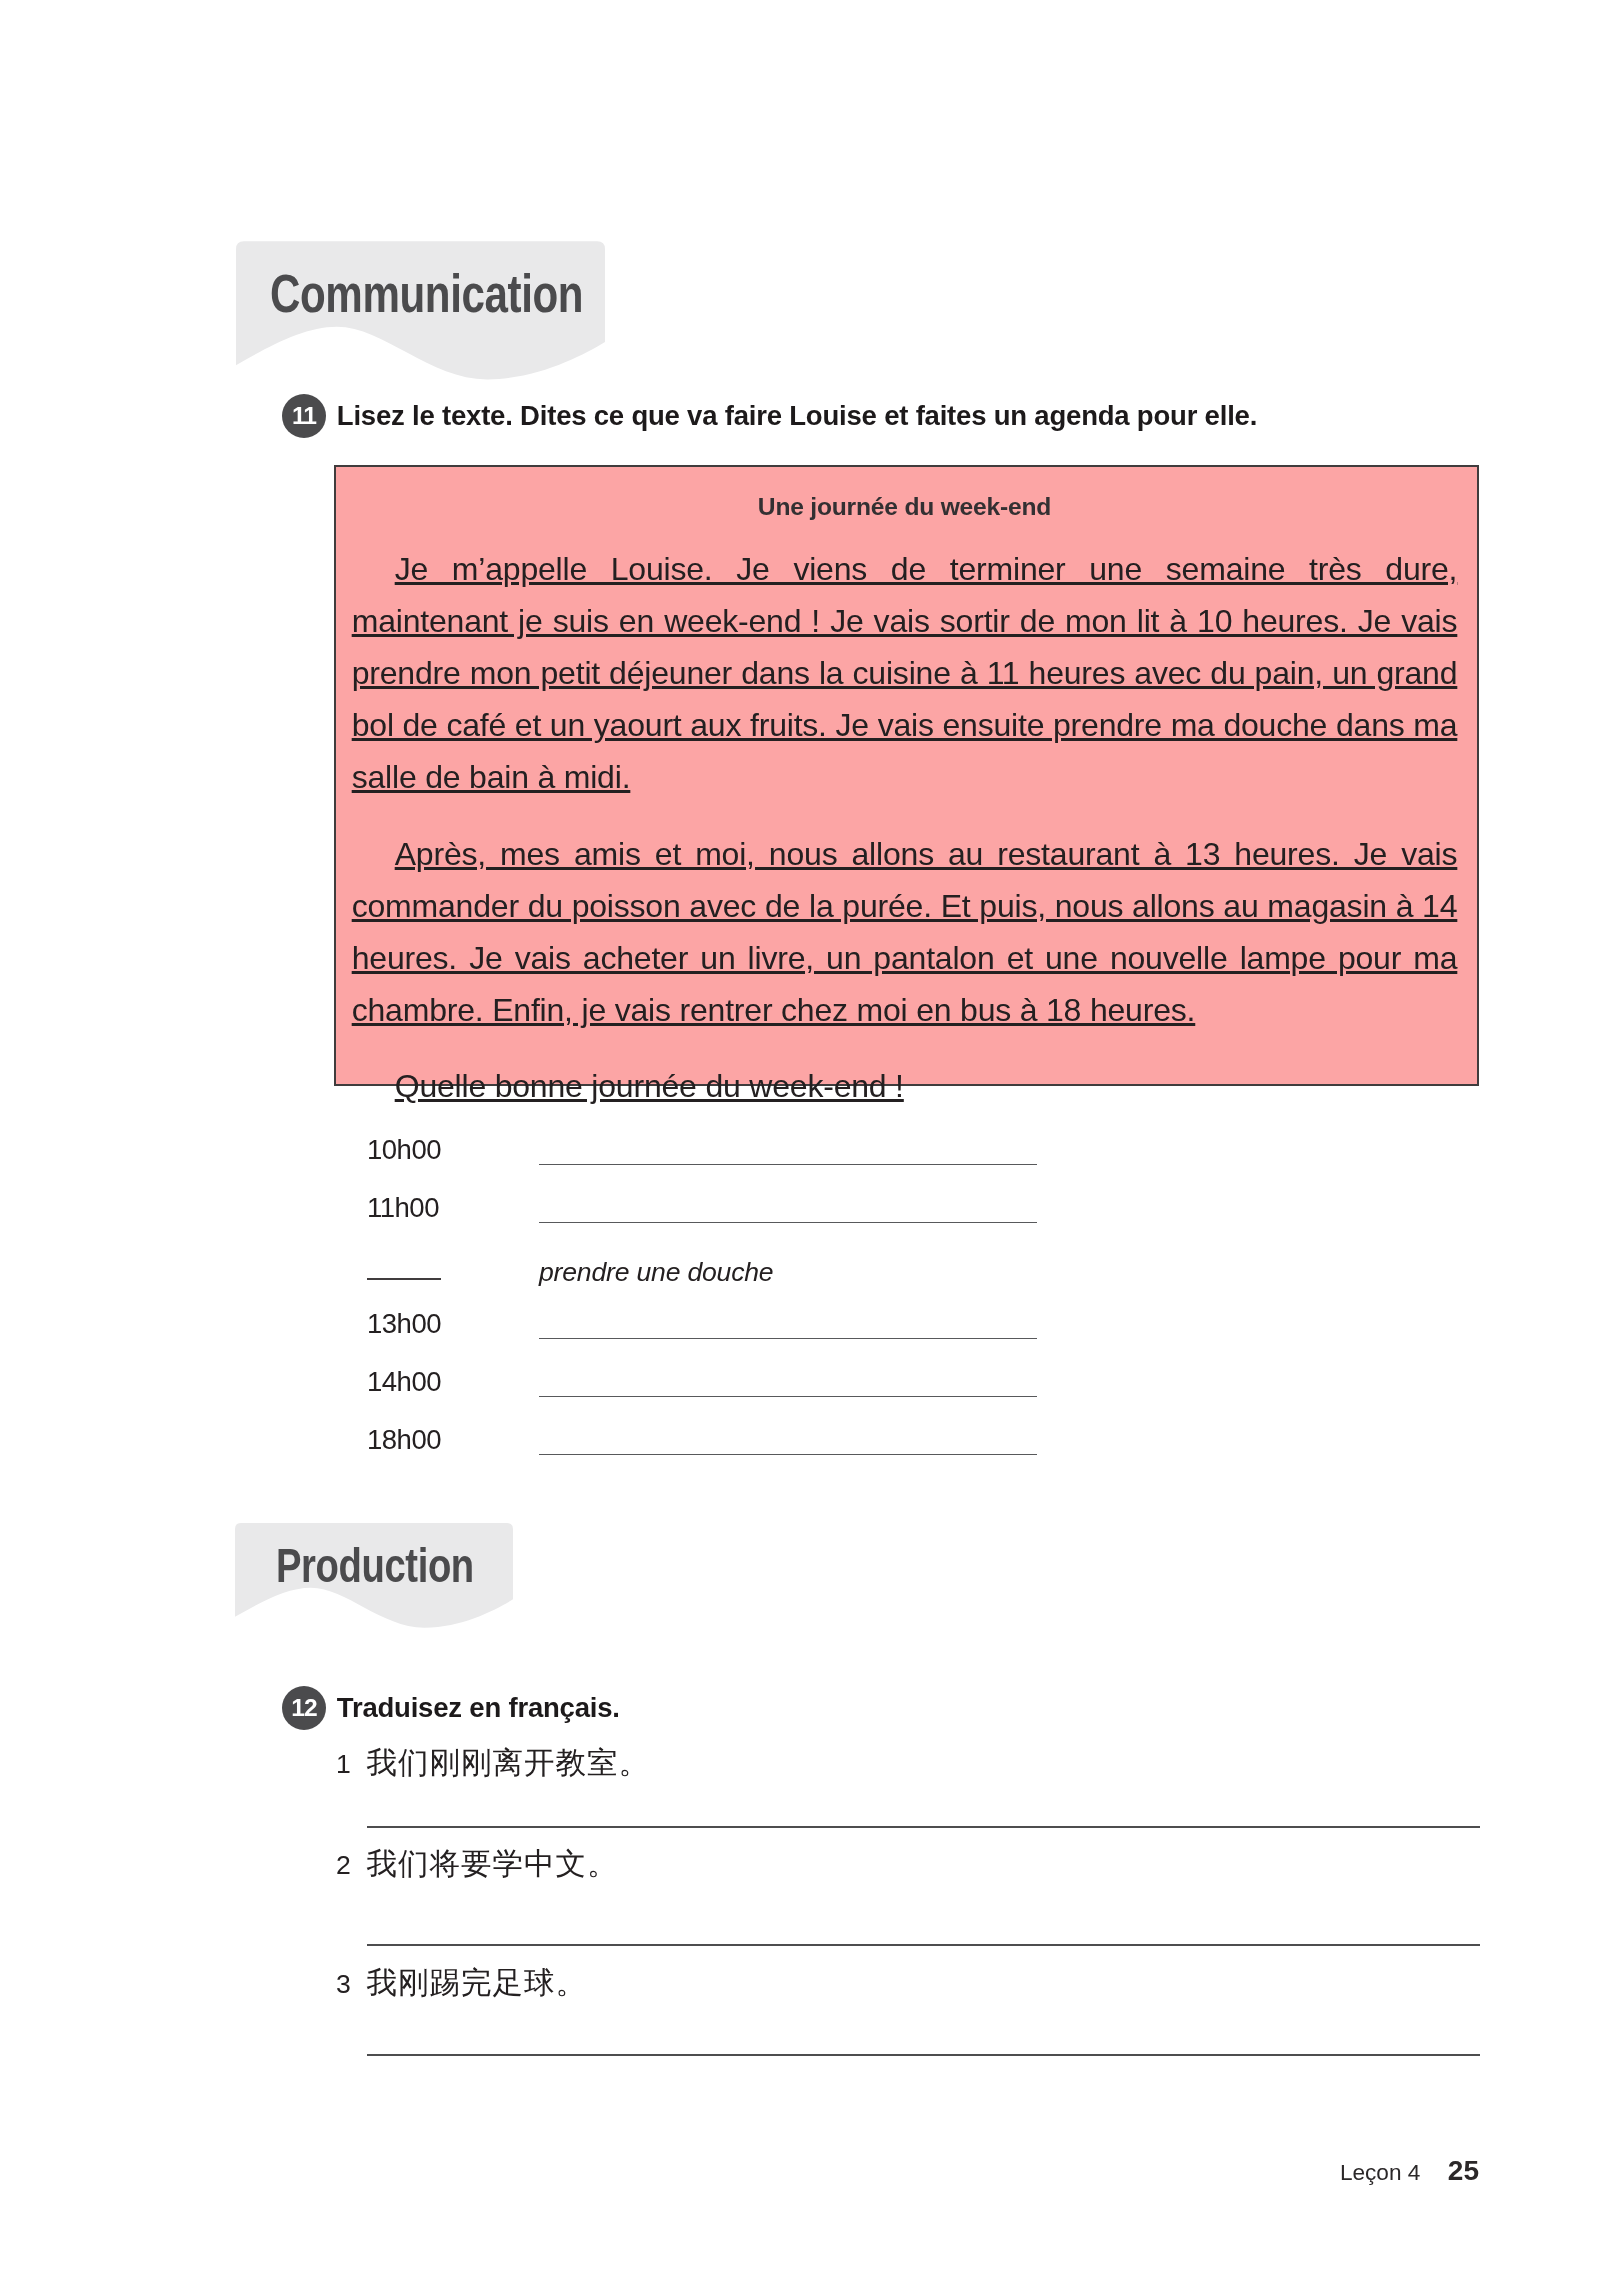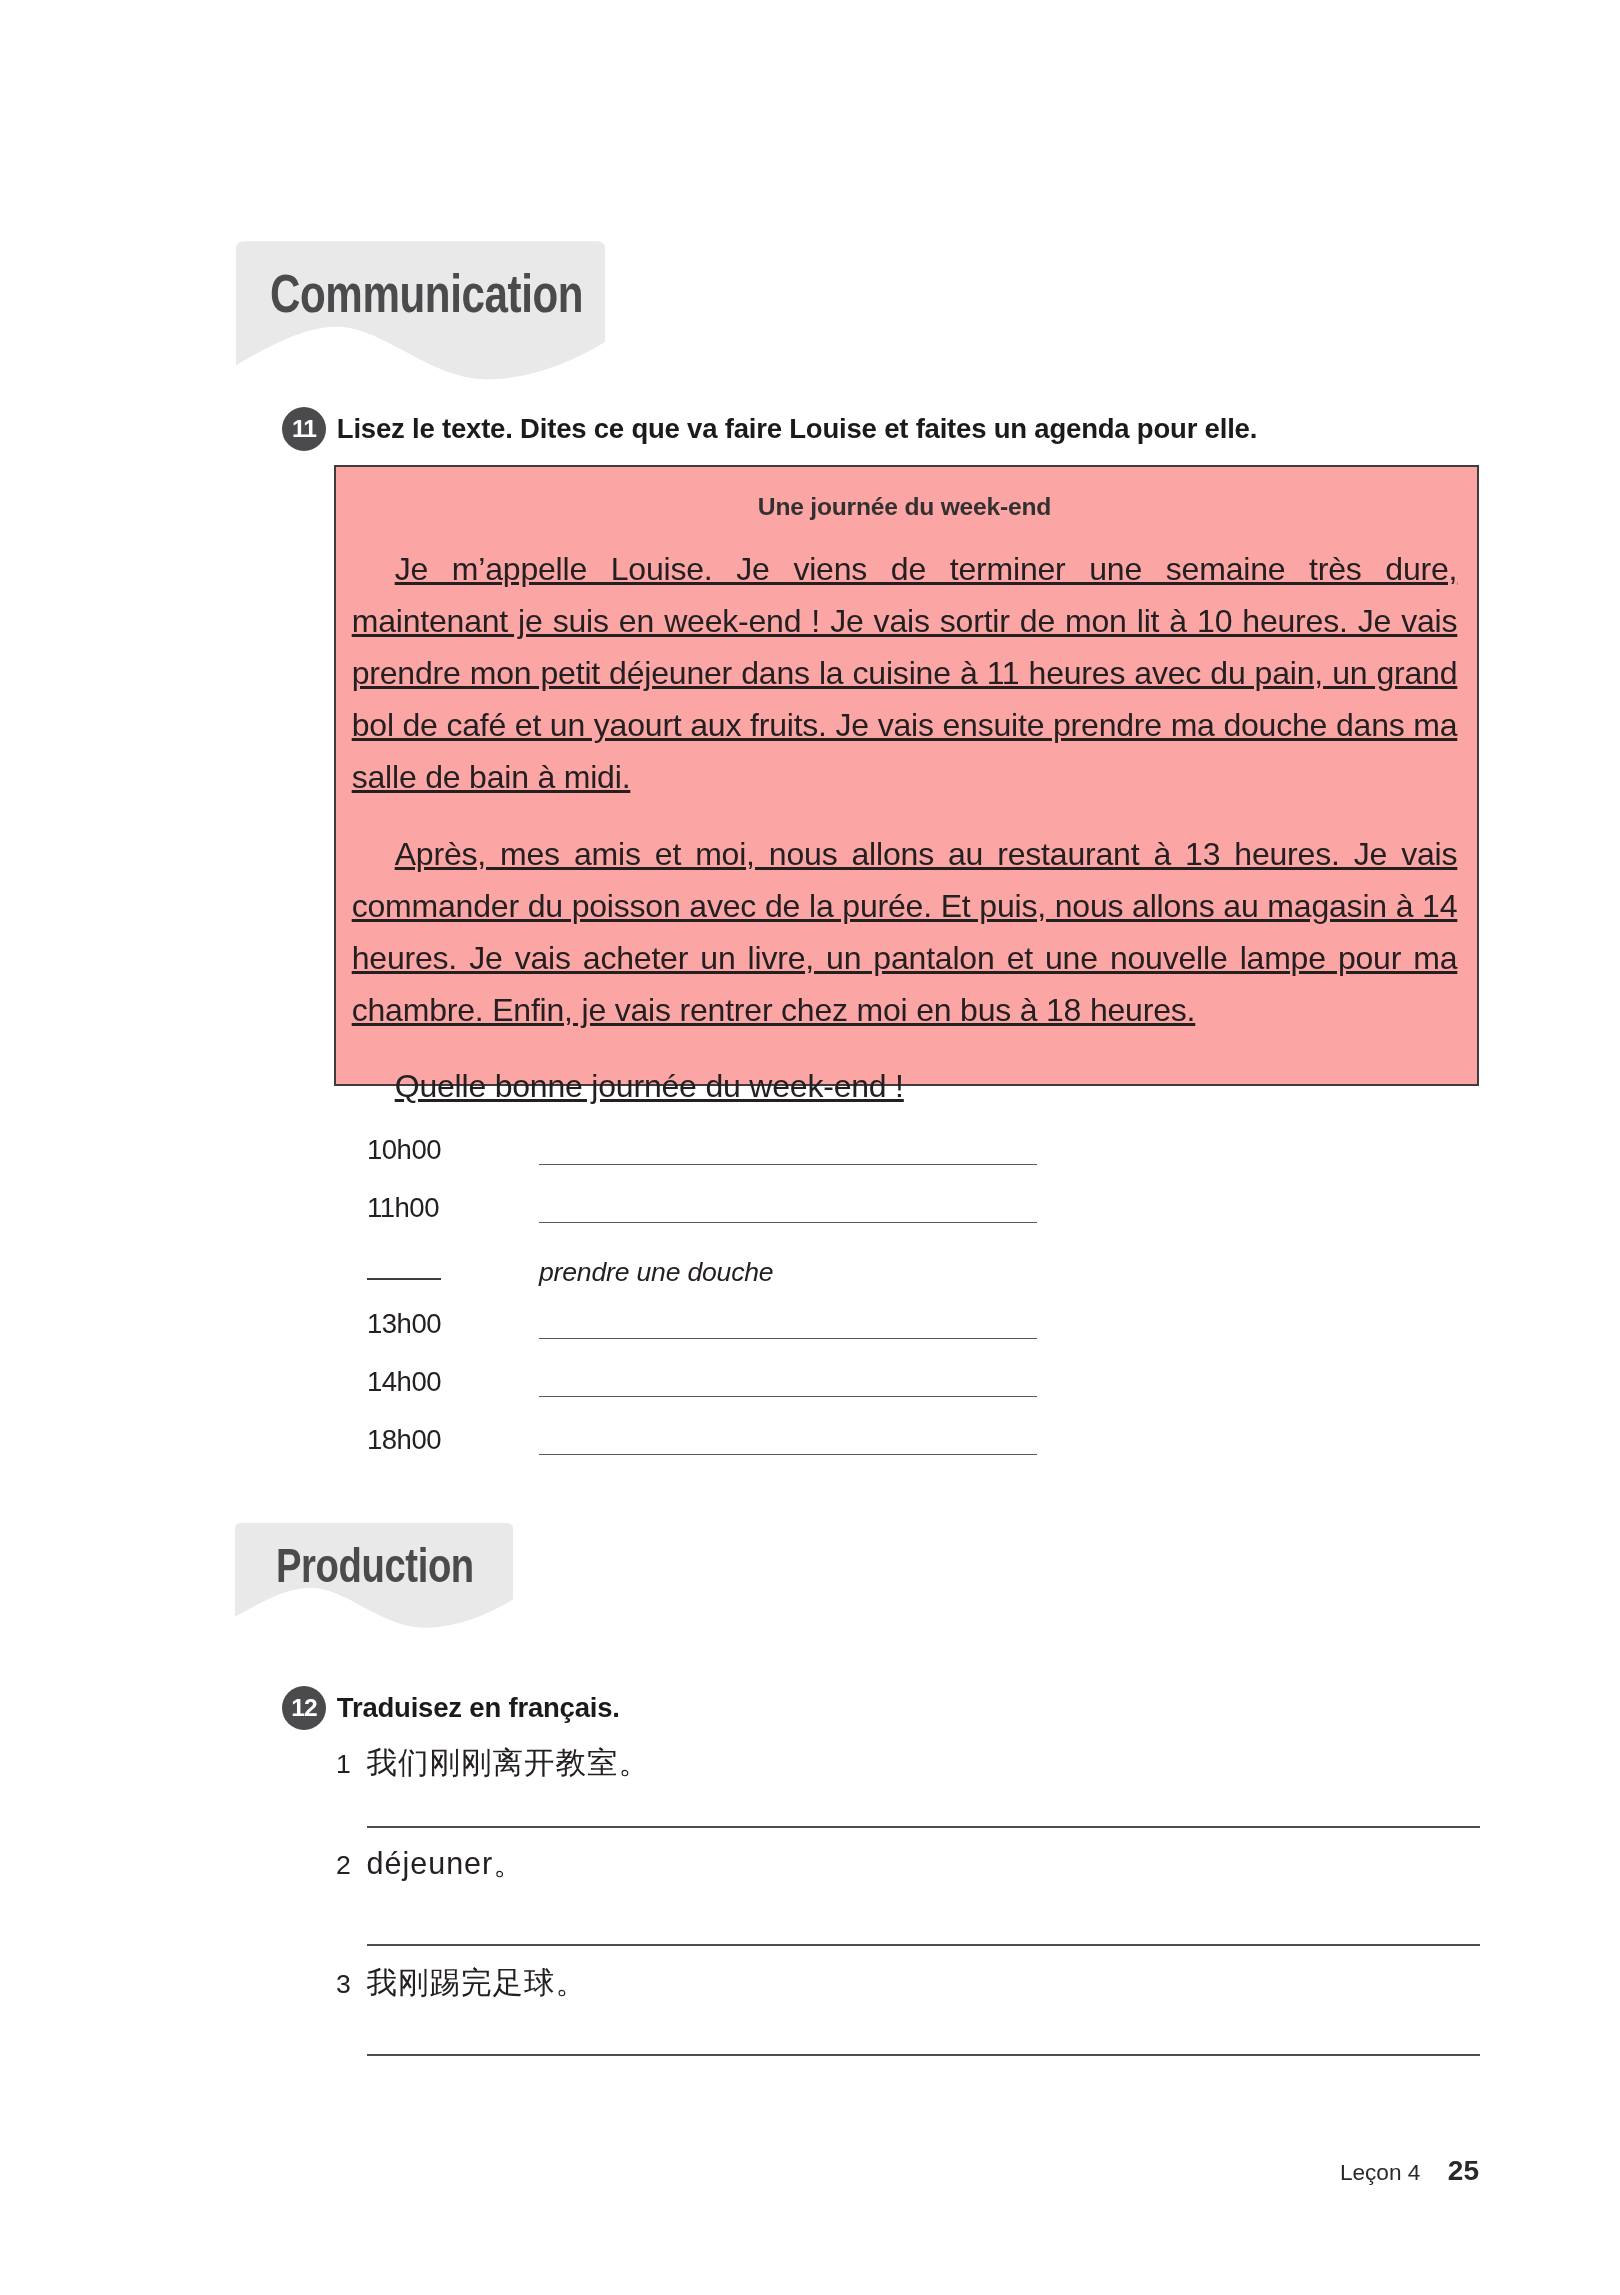--- a/index.html
+++ b/index.html
@@ -66,21 +66,21 @@
 </head>
 <body>
 
 <div class="abs" style="left:236px;top:241px;width:369px;height:143px;">
   <svg class="flag-svg" width="369" height="143" viewBox="0 0 750 290">
     <path d="M 16 0 L 734 0 Q 750 0 750 16 L 750 205 C 705 232 615 280 512 281 C 395 282 300 174 205 174 C 140 174 70 212 0 252 L 0 16 Q 0 0 16 0 Z" fill="#e9e9ea"></path>
   </svg>
 </div>
 <div class="flag-title comm-title">Communication</div>
 
-<div class="abs ex-head" style="left:282px;top:406px;text-align:center;">
+<div class="abs ex-head" style="left:282px;top:393px;text-align:center;">
   <div class="ex-num">11</div>
   <div class="ex-title">Lisez le texte. Dites ce que va faire Louise et faites un agenda pour elle.</div>
 </div>
 
 <div class="abs reading-box">
   <div class="reading-title">Une journée du week-end</div>
   <p class="reading-par">Je m’appelle Louise. Je viens de terminer une semaine très dure, maintenant je suis en week-end ! Je vais sortir de mon lit à 10 heures. Je vais prendre mon petit déjeuner dans la cuisine à 11 heures avec du pain, un grand bol de café et un yaourt aux fruits. Je vais ensuite prendre ma douche dans ma salle de bain à midi.</p>
   <p class="reading-par" style="margin-top:24.6px;">Après, mes amis et moi, nous allons au restaurant à 13 heures. Je vais commander du poisson avec de la purée. Et puis, nous allons au magasin à 14 heures. Je vais acheter un livre, un pantalon et une nouvelle lampe pour ma chambre. Enfin, je vais rentrer chez moi en bus à 18 heures.</p>
   <p class="reading-par" style="margin-top:24.6px;">Quelle bonne journée du week-end !</p>
 </div>
@@ -127,21 +127,21 @@
 </div>
 
 <div class="abs t-item" style="left:336px;top:1743px;">
   <span class="t-num">1</span>
   <span class="t-text">我们刚刚离开教室。</span>
 </div>
 <div class="abs answer-line" style="left:367px;top:1826px;width:1113px;"></div>
 
 <div class="abs t-item" style="left:336px;top:1844px;">
   <span class="t-num">2</span>
-  <span class="t-text">déjeuner。</span>
+  <span class="t-text">我们将要学中文。</span>
 </div>
 <div class="abs answer-line" style="left:367px;top:1944px;width:1113px;"></div>
 
 <div class="abs t-item" style="left:336px;top:1963px;">
   <span class="t-num">3</span>
   <span class="t-text">我刚踢完足球。</span>
 </div>
 <div class="abs answer-line" style="left:367px;top:2054px;width:1113px;"></div>
 
 <div class="abs footer">

